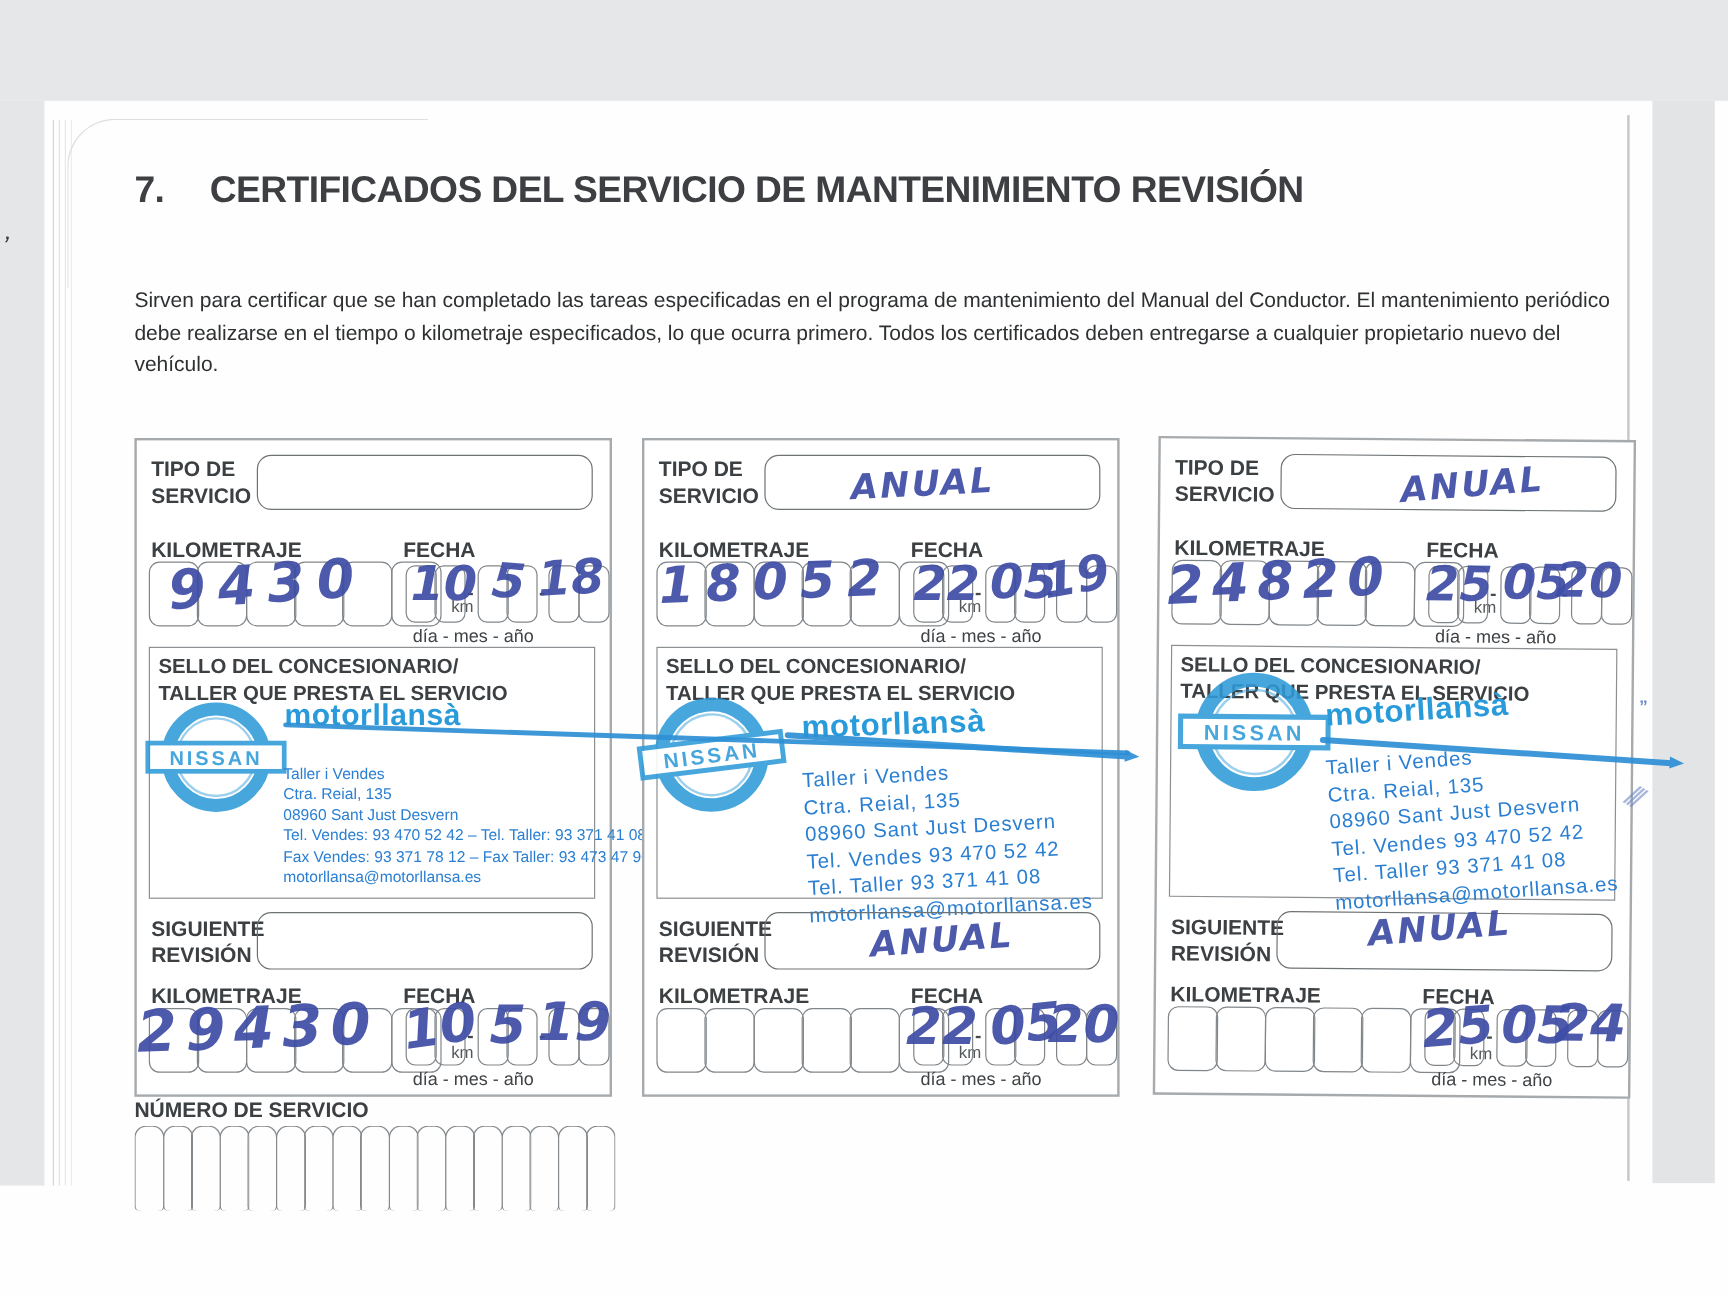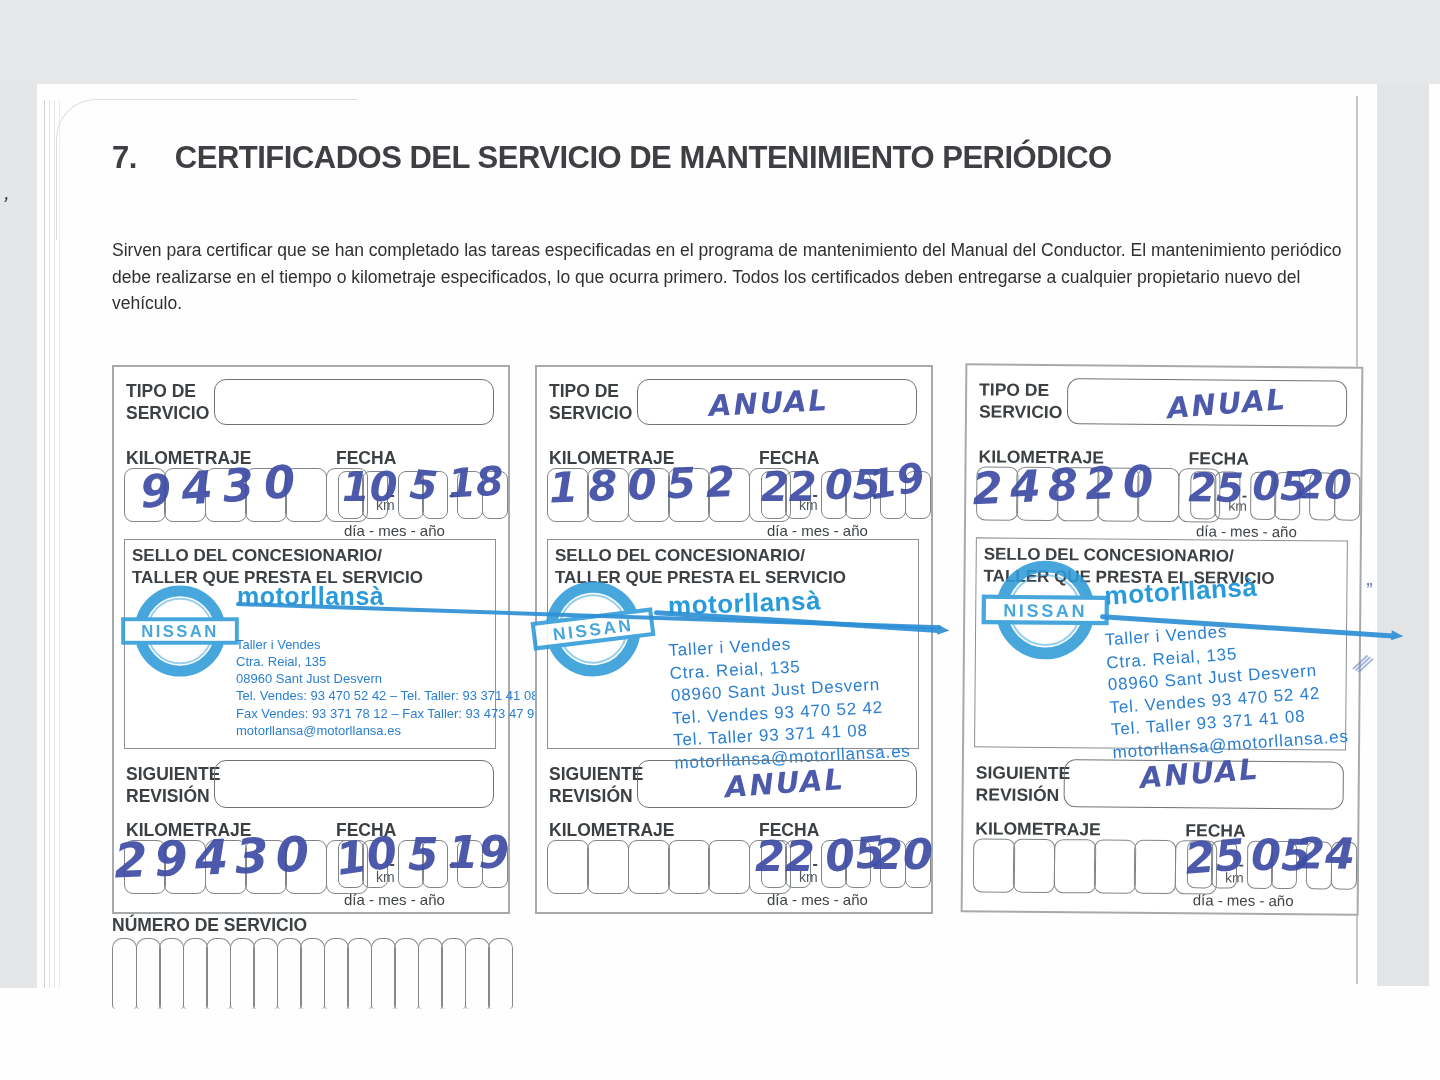--- a/index.html
+++ b/index.html
@@ -71,21 +71,21 @@
   <div class="page-edge"></div>
   <div class="page-corner"></div>
   <div class="crease" style="left:44px;"></div>
   <div class="crease" style="left:49px;opacity:.7;"></div>
   <div class="crease" style="left:54px;opacity:.55;"></div>
   <div class="crease" style="left:59px;opacity:.4;"></div>
   <div class="mark" style="left:2px;top:192px;font-size:22px;color:#3a3c3e;transform:rotate(14deg);">’</div>
 
   <div class="title-row">
     <span>7.</span>
-    <span>CERTIFICADOS DEL SERVICIO DE MANTENIMIENTO PERIÓDICO</span>
+    <span>CERTIFICADOS DEL SERVICIO DE MANTENIMIENTO REVISIÓN</span>
   </div>
   <div class="intro">Sirven para certificar que se han completado las tareas especificadas en el programa de mantenimiento del Manual del Conductor. El mantenimiento periódico debe realizarse en el tiempo o kilometraje especificados, lo que ocurra primero. Todos los certificados deben entregarse a cualquier propietario nuevo del vehículo.</div>
 
   <div class="cert" style="left:112px;">
     <div class="lbl" style="left:12px;top:13px;">
       <div>TIPO DE</div>
       <div>SERVICIO</div>
     </div>
     <div class="rinput tipo-input"></div>
     <div class="hw hw-word" style="left:190px;top:22px;transform:rotate(-2deg);"></div>

